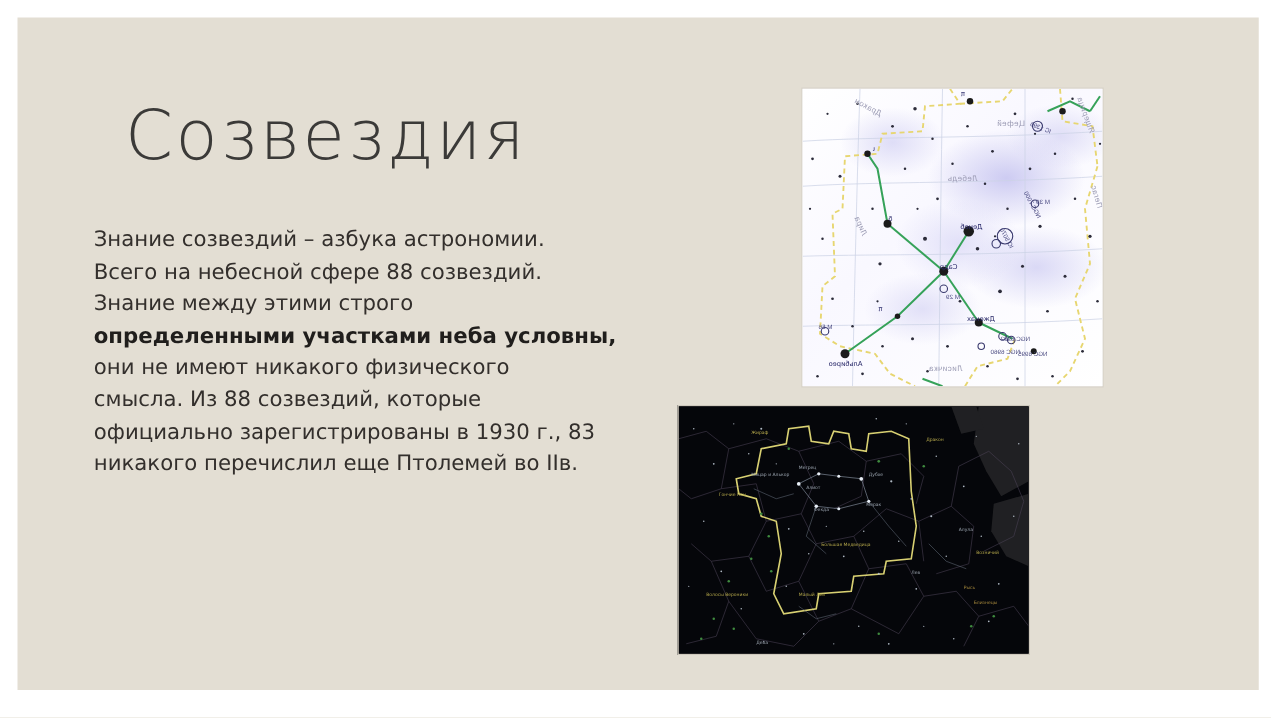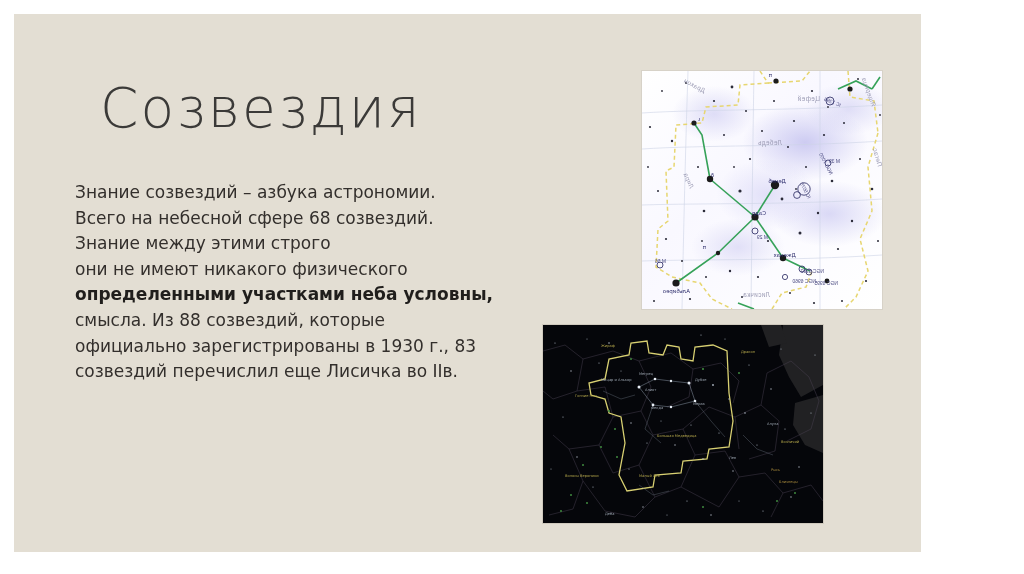--- a/index.html
+++ b/index.html
@@ -6,21 +6,21 @@
   html,body{margin:0;padding:0;}
   body{
     width:1024px;height:574px;
     background:#ffffff;
     font-family:"Liberation Sans","DejaVu Sans",sans-serif;
     overflow:hidden;
   }
   .slide{
     position:absolute;
     left:14px;top:14px;
-    width:907px;height:538px;
+    width:993px;height:538px;
     background:#e3ded3;
     overflow:hidden;
   }
 
   
   .title{
     position:absolute;
     left:86px;top:62px;
     font-size:55px;
     font-weight:300;
@@ -90,27 +90,27 @@
 </style>
 </head>
 <body>
 
 <div class="slide">
 
   <div class="title">Созвездия</div>
 
   <div class="body-copy">
     <span class="ln">Знание созвездий – азбука астрономии.</span>
-    <span class="ln">Всего на небесной сфере 68 созвездий.</span>
+    <span class="ln">Всего на небесной сфере 88 созвездий.</span>
     <span class="ln">Знание между этими строго</span>
+    <span class="ln em">определенными участками неба условны,</span>
     <span class="ln">они не имеют никакого физического</span>
-    <span class="ln em">определенными участками неба условны,</span>
     <span class="ln">смысла. Из 88 созвездий, которые</span>
     <span class="ln">официально зарегистрированы в 1930 г., 83</span>
-    <span class="ln">созвездий перечислил еще Лисичка во IIв.</span>
+    <span class="ln">никакого перечислил еще Птолемей во IIв.</span>
   </div>
 
   <div class="chart-light">
     <div class="sky"></div>
 
     <svg viewBox="0 0 240 238" width="240" height="238">
 
       <g stroke="#ccd3e6" stroke-width=".6" fill="none">
         <path d="M0,42 C60,38 150,40 240,34"></path>
         <path d="M0,78 C60,74 150,76 240,70"></path>

